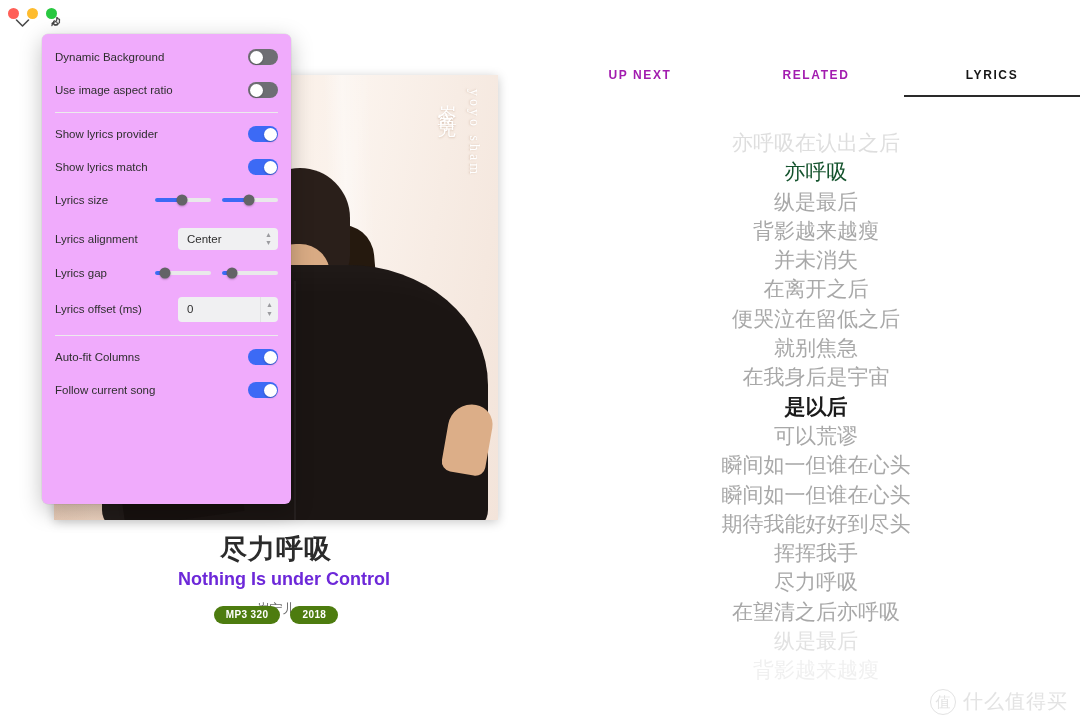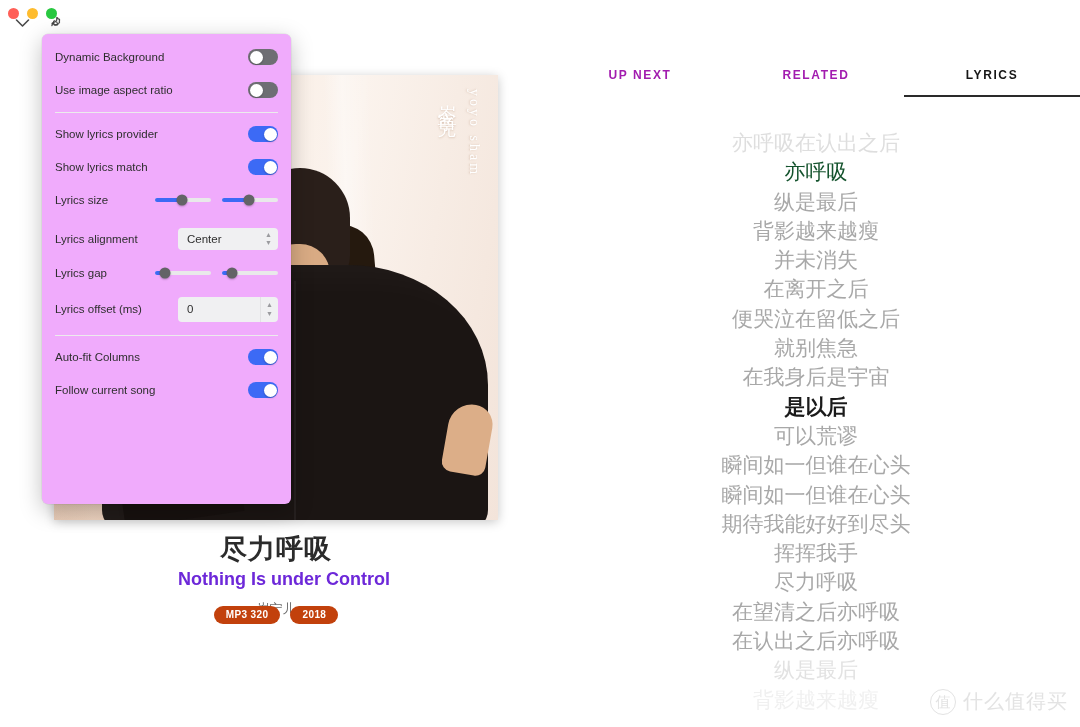--- a/index.html
+++ b/index.html
@@ -197,21 +197,21 @@
     text-align: center;
     font-size: 13px;
     color: #6e6e6e;
   }
   .badges {
     position: absolute;
     left: 0; top: 606px; width: 552px;
     display: flex; justify-content: center; gap: 10px;
   }
   .badge {
-    background: #c2410c;
+    background: #4d7c0f;
     color: #ffffff;
     font-size: 10px;
     font-weight: bold;
     letter-spacing: 0.4px;
     border-radius: 9px;
     padding: 3px 12px 4px;
   }
 
   
   .right-pane {
@@ -431,21 +431,20 @@
         <div class="lyric-line">就别焦急</div>
         <div class="lyric-line">在我身后是宇宙</div>
         <div class="lyric-line current">是以后</div>
         <div class="lyric-line">可以荒谬</div>
         <div class="lyric-line">瞬间如一但谁在心头</div>
         <div class="lyric-line">瞬间如一但谁在心头</div>
         <div class="lyric-line">期待我能好好到尽头</div>
         <div class="lyric-line">挥挥我手</div>
         <div class="lyric-line">尽力呼吸</div>
         <div class="lyric-line">在望清之后亦呼吸</div>
-        <div class="lyric-line">在认出之后亦呼吸</div>
         <div class="lyric-line faint-3">纵是最后</div>
         <div class="lyric-line faint-4">背影越来越瘦</div>
       </div>
 
     <div class="watermark">
       <span class="wm-circle">值</span>
       <span class="wm-text">什么值得买</span>
     </div>
   </div>
 

